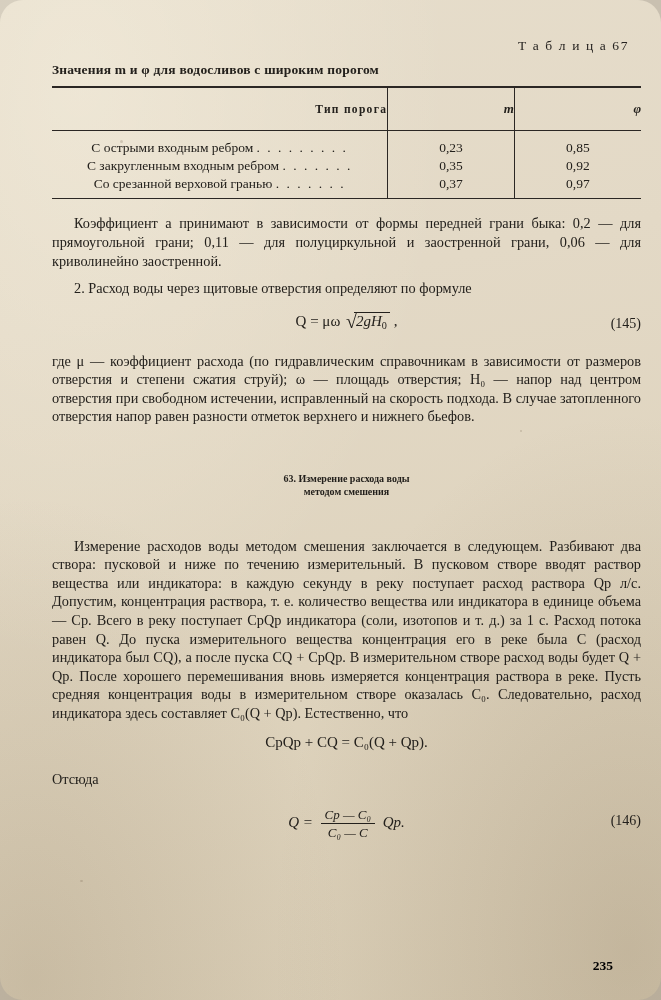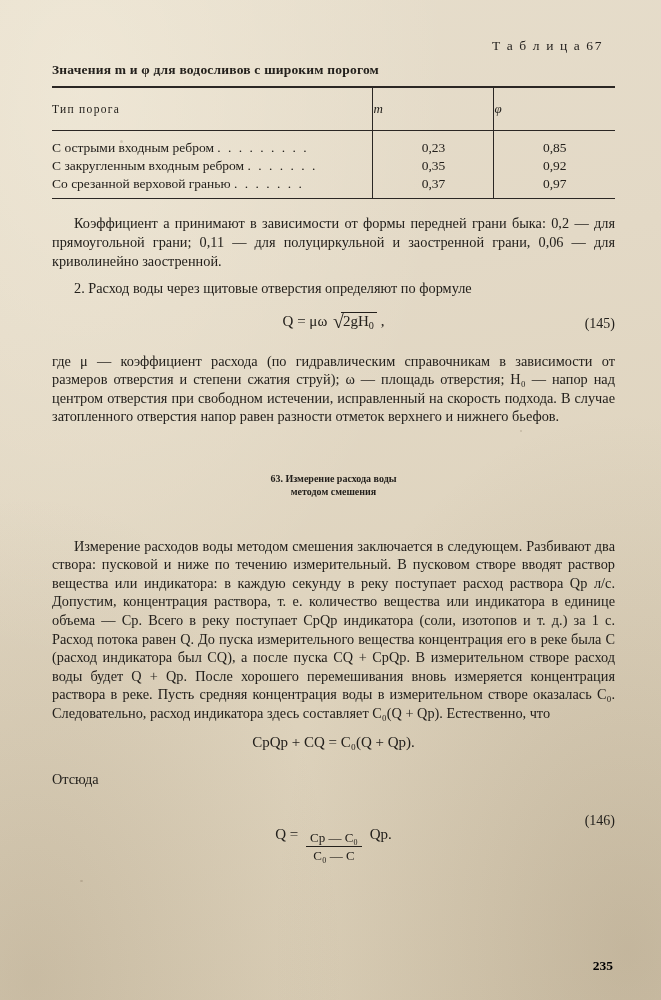--- a/index.html
+++ b/index.html
@@ -12,21 +12,22 @@
     background: #c9c0b0;
     font-family: "Liberation Serif", serif;
     overflow: hidden;
   }
   .page {
     position: relative;
     width: 661px;
     height: 1000px;
     background: linear-gradient(170deg, #e6ddcb 0%, #e3d9c6 30%, #ded3bd 65%, #d8ccb4 100%);
     box-sizing: border-box;
-    padding: 38px 46px 20px 52px;
+    padding: 38px 20px 20px 52px;
+    border-radius: 23px;
   }
   .page::after {
     content: "";
     position: absolute;
     left: 0; top: 0; right: 0; bottom: 0;
     background:
       radial-gradient(ellipse at 12% 8%, rgba(255,250,235,0.35) 0%, rgba(255,250,235,0) 45%),
       radial-gradient(ellipse at 95% 95%, rgba(120,100,70,0.22) 0%, rgba(120,100,70,0) 40%),
       radial-gradient(ellipse at 5% 98%, rgba(120,100,70,0.18) 0%, rgba(120,100,70,0) 35%);
     pointer-events: none;
@@ -59,42 +60,42 @@
     border-top: 2.2px solid #2b2724;
     height: 0;
     padding: 0;
   }
   table.data .rule-thin td {
     border-top: 1px solid #2b2724;
     height: 0;
     padding: 0;
   }
   table.data th {
-    font-weight: normal;
+    font-weight: bold;
     font-size: 11.5px;
     letter-spacing: 1.3px;
     padding: 13px 0 13px 0;
-    text-align: left;
+    text-align: right;
   }
   table.data th.col1 {
     width: 57%;
   }
   table.data th.col2, table.data th.col3 {
     width: 21.5%;
     font-style: italic;
     font-size: 13px;
     letter-spacing: 0;
   }
   table.data td {
     padding: 0;
     font-size: 13.5px;
     vertical-align: baseline;
   }
   td.cell-label {
-    text-align: left;
+    text-align: center;
     padding-left: 4px;
     line-height: 1.32;
     white-space: nowrap;
   }
   td.cell-num {
     text-align: center;
     line-height: 1.32;
   }
   .vline {
     border-left: 1px solid #2b2724;
@@ -121,21 +122,21 @@
     font-size: 15px;
     margin: 12px 0 10px 0;
     position: relative;
   }
   .formula .eqno {
     position: absolute;
     right: 0;
     top: 6px;
     font-size: 14px;
   }
-  .italic { }
+  .italic { font-style: italic; }
   .sub {
     font-size: 0.68em;
     vertical-align: -0.28em;
   }
   .sqrt-wrap {
     display: inline-block;
     position: relative;
     padding-left: 2px;
   }
   .radic {
@@ -160,21 +161,20 @@
     vertical-align: middle;
     text-align: center;
     margin: 0 4px;
     font-size: 13px;
     line-height: 1.18;
   }
   .frac .num {
     display: block;
     border-bottom: 1.1px solid #23201c;
     padding: 0 4px 1px 4px;
-    margin-top: 23px;
   }
   .frac .den {
     display: block;
     padding: 1px 4px 0 4px;
   }
   .page-num {
     position: absolute;
     right: 48px;
     bottom: 26px;
     font-size: 13.5px;

